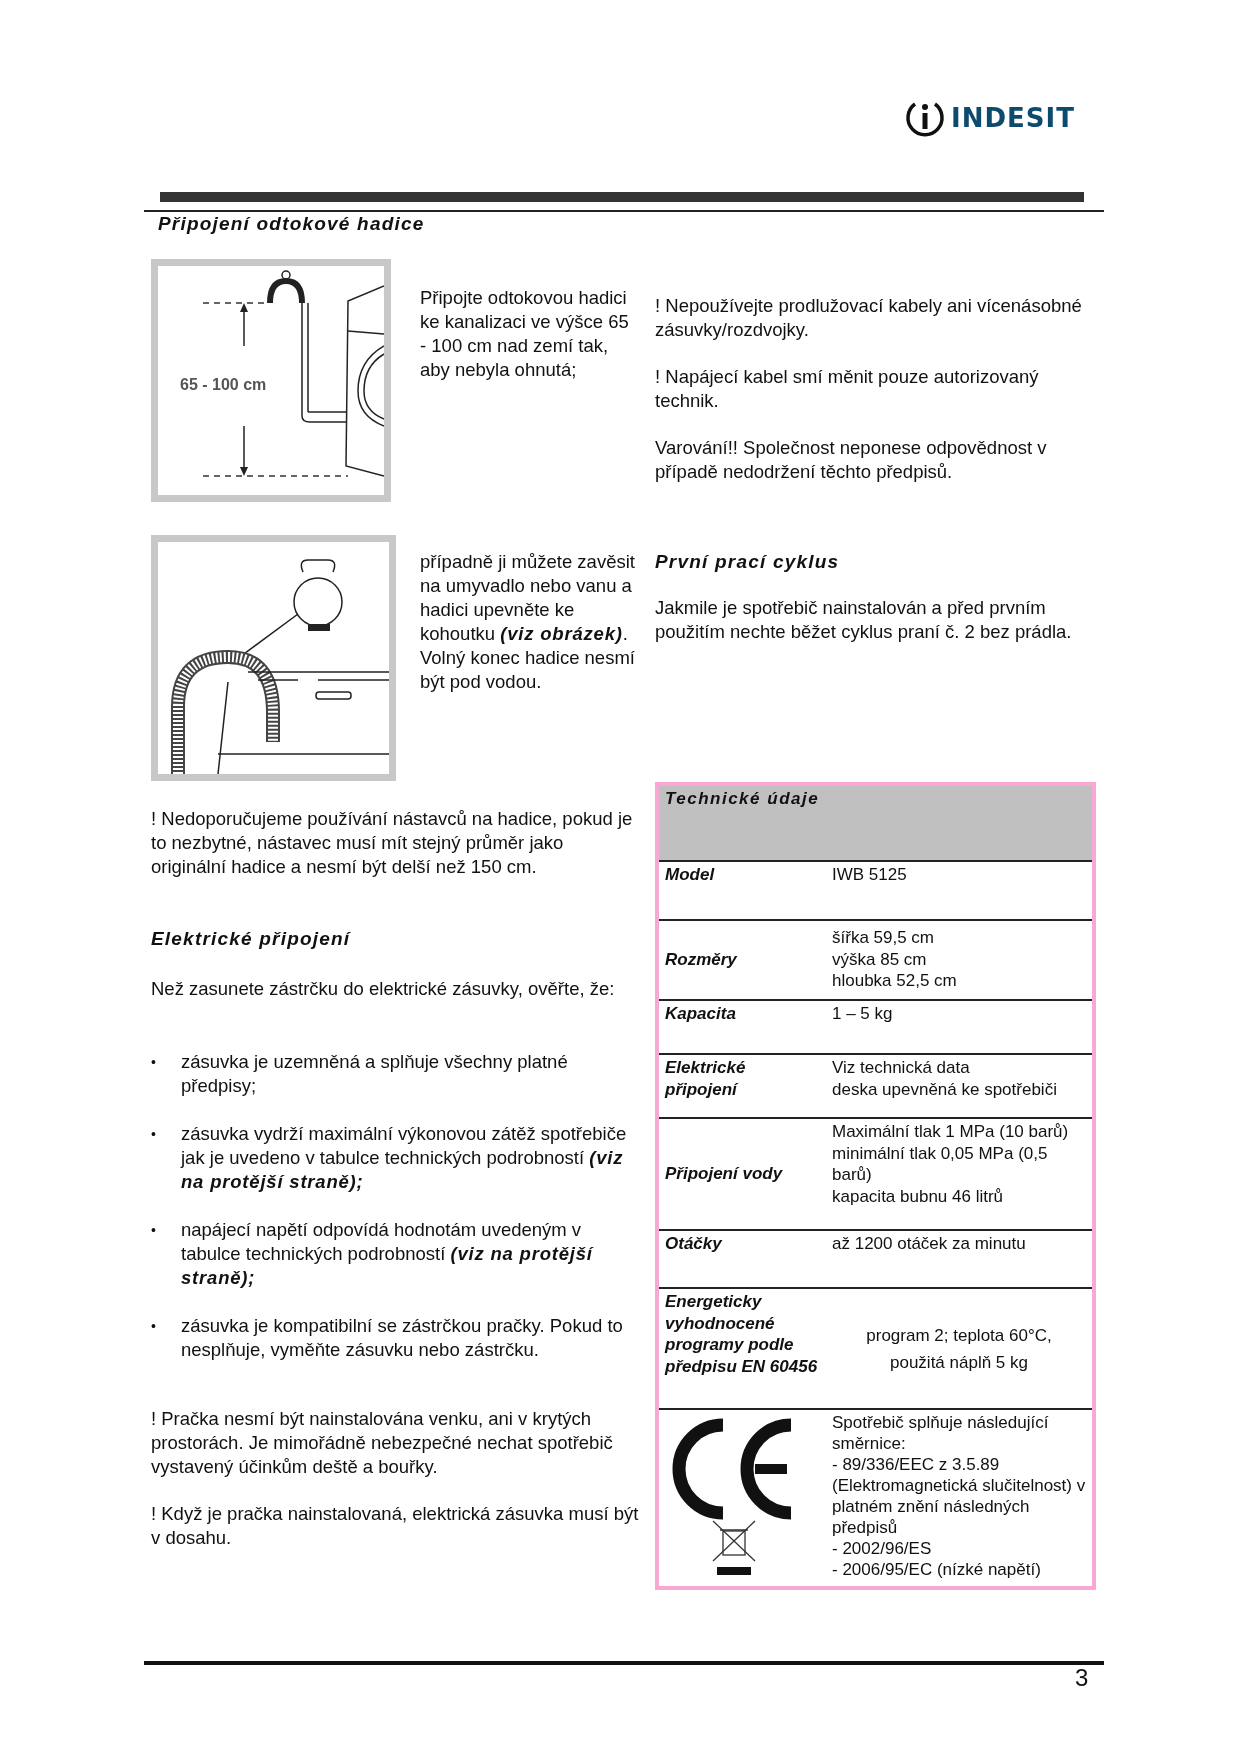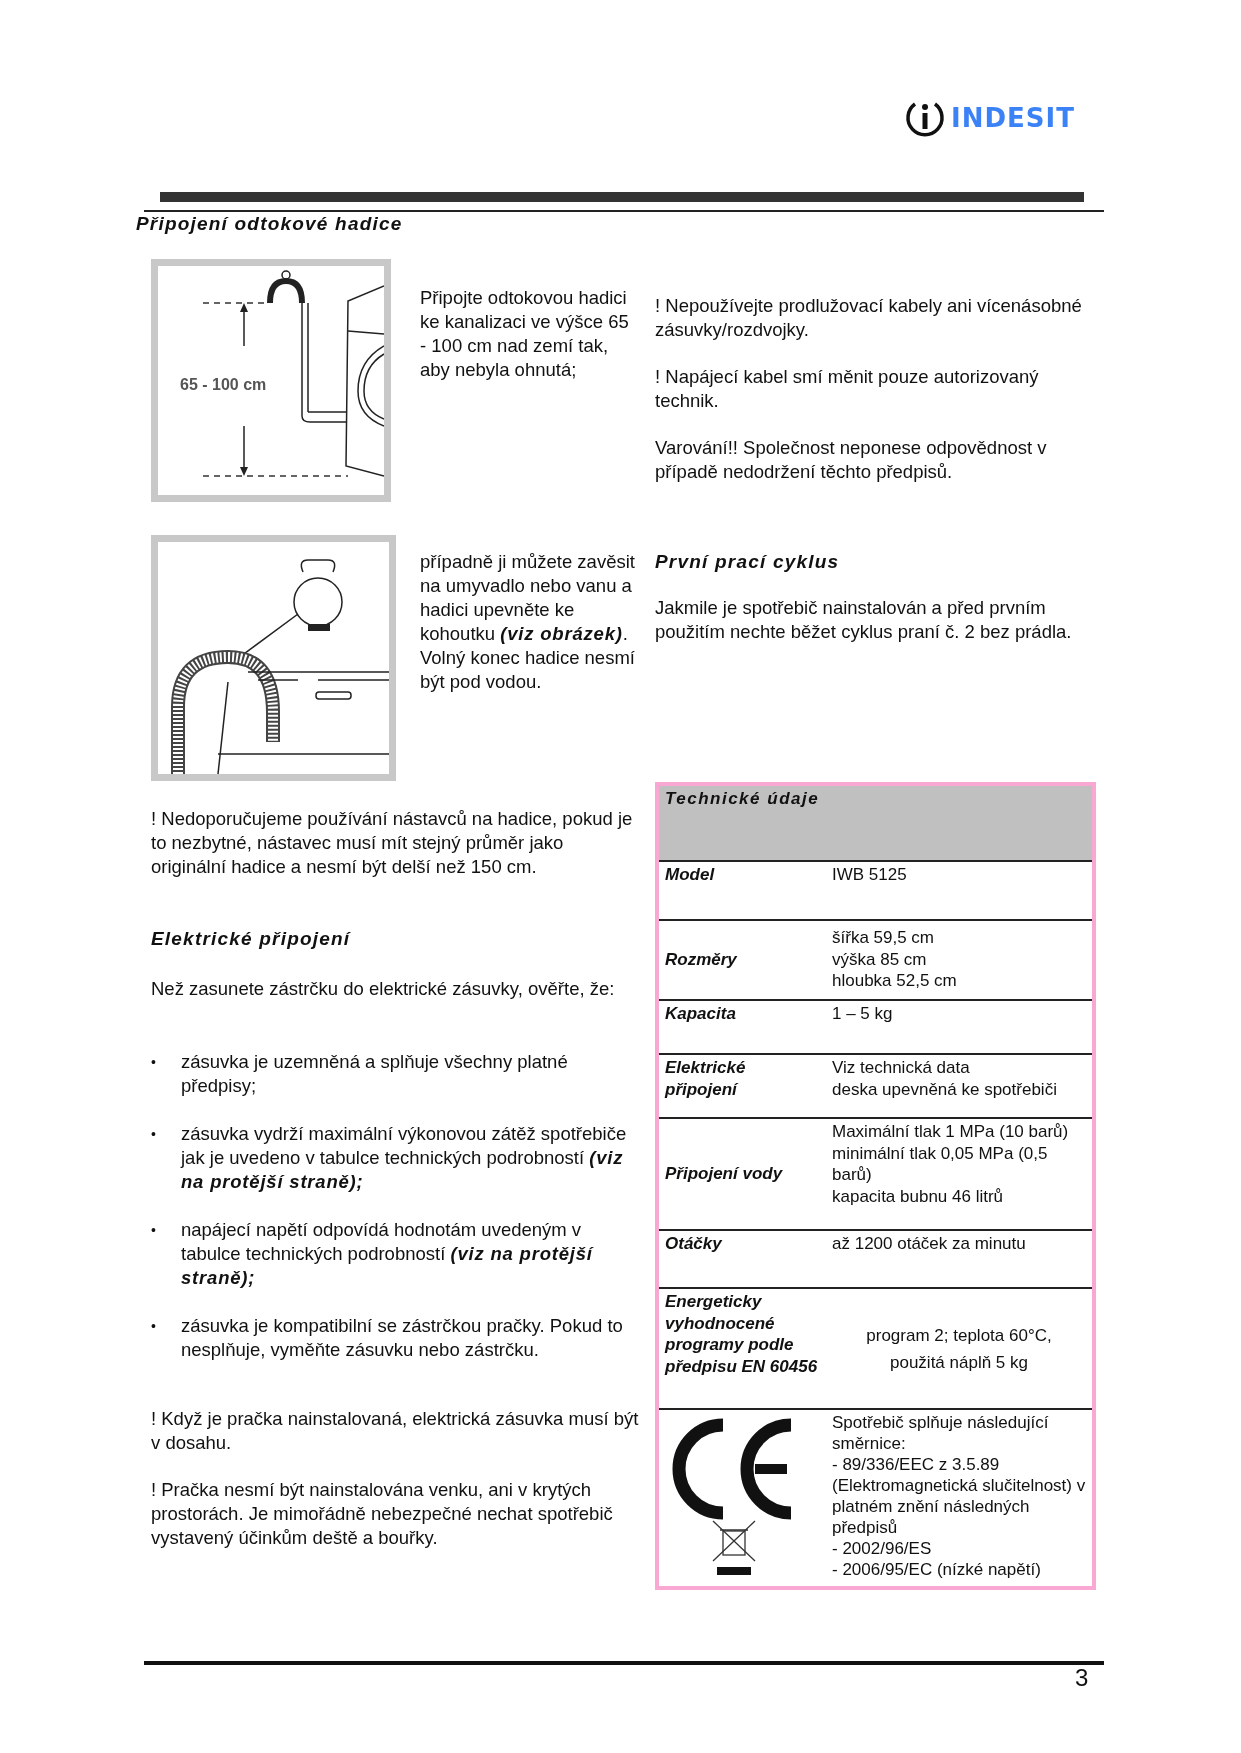--- a/index.html
+++ b/index.html
@@ -3,21 +3,21 @@
 <meta charset="utf-8">
 <style>
   html, body { margin: 0; padding: 0; background: #ffffff; }
   body { width: 1241px; height: 1753px; position: relative; overflow: hidden;
          font-family: "Liberation Sans", "DejaVu Sans", sans-serif; color: #111; }
   .abs { position: absolute; }
 
   
   .logo { left: 905px; top: 96px; height: 44px; display: flex; align-items: center; gap: 6px; }
   .logo-mark { width: 40px; height: 40px; position: relative; }
-  .logo-text { font-family: "DejaVu Sans", sans-serif; font-weight: bold; font-size: 26px; letter-spacing: 1px; color: #3b82f6; }
+  .logo-text { font-family: "DejaVu Sans", sans-serif; font-weight: bold; font-size: 26px; letter-spacing: 1px; color: #0c4a6e; }
 
   .top-bar { left: 160px; top: 192px; width: 924px; height: 10px; background: #333333; }
   .top-rule { left: 144px; top: 210px; width: 960px; height: 2px; background: #222; }
   .bottom-rule { left: 144px; top: 1661px; width: 960px; height: 4px; background: #111; }
   .page-number { left: 1075px; top: 1664px; font-size: 24px; color: #111; }
 
   .section-title { font-weight: bold; font-style: italic; font-size: 19px; letter-spacing: 1.2px; color: #111; }
   .body-text { font-size: 18.5px; line-height: 24px; color: #111; }
   .body-text p { margin: 0 0 23px 0; }
   .em { font-weight: bold; font-style: italic; letter-spacing: 0.8px; }
@@ -66,21 +66,21 @@
       <path d="M10 6 A17 17 0 1 0 30 6" fill="none" stroke="#111" stroke-width="3.5"></path>
       <circle cx="20" cy="9" r="3" fill="#111"></circle>
       <rect x="17.5" y="15" width="5" height="16" fill="#111"></rect>
     </svg>
   </div>
   <span class="logo-text">INDESIT</span>
 </div>
 <div class="abs top-bar"></div>
 <div class="abs top-rule"></div>
 
-<div class="abs section-title" style="left:136px; top:213px;">Připojení odtokové hadice</div>
+<div class="abs section-title" style="left:158px; top:213px;">Připojení odtokové hadice</div>
 
 <div class="abs figure fig1">
   <svg width="226" height="229" viewBox="0 0 226 229">
     <line x1="45" y1="37" x2="110" y2="37" stroke="#333" stroke-width="1.5" stroke-dasharray="6,5"></line>
     <line x1="45" y1="210" x2="190" y2="210" stroke="#333" stroke-width="1.5" stroke-dasharray="6,5"></line>
     <line x1="86" y1="40" x2="86" y2="80" stroke="#222" stroke-width="1.5"></line>
     <polygon points="86,37 82,46 90,46" fill="#222"></polygon>
     <line x1="86" y1="160" x2="86" y2="207" stroke="#222" stroke-width="1.5"></line>
     <polygon points="86,210 82,201 90,201" fill="#222"></polygon>
     <text x="22" y="124" font-family="Liberation Sans, sans-serif" font-weight="bold" font-size="16" fill="#555">65 - 100 cm</text>
@@ -132,22 +132,22 @@
 <div class="abs body-text elec-intro">Než zasunete zástrčku do elektrické zásuvky, ověřte, že:</div>
 
 <ul class="abs bullets">
   <li><span class="dot">•</span><span>zásuvka je uzemněná a splňuje všechny platné předpisy;</span></li>
   <li><span class="dot">•</span><span>zásuvka vydrží maximální výkonovou zátěž spotřebiče jak je uvedeno v tabulce technických podrobností </span><span class="em">(viz na protější straně);</span></li>
   <li><span class="dot">•</span><span>napájecí napětí odpovídá hodnotám uvedeným v tabulce technických podrobností </span><span class="em">(viz na protější straně);</span></li>
   <li><span class="dot">•</span><span>zásuvka je kompatibilní se zástrčkou pračky. Pokud to nesplňuje, vyměňte zásuvku nebo zástrčku.</span></li>
 </ul>
 
 <div class="abs body-text left-bottom">
+  <p>! Pračka nesmí být nainstalována venku, ani v krytých prostorách. Je mimořádně nebezpečné nechat spotřebič vystavený účinkům deště a bouřky.</p>
   <p>! Když je pračka nainstalovaná, elektrická zásuvka musí být v dosahu.</p>
-  <p>! Pračka nesmí být nainstalována venku, ani v krytých prostorách. Je mimořádně nebezpečné nechat spotřebič vystavený účinkům deště a bouřky.</p>
 </div>
 
 <table class="abs tech-table">
   <tbody>
       <tr>
     <td class="th-cell" colspan="2">Technické údaje</td>
   </tr>
   <tr class="row-model">
     <td class="label">Model</td>
     <td class="value">IWB 5125</td>

